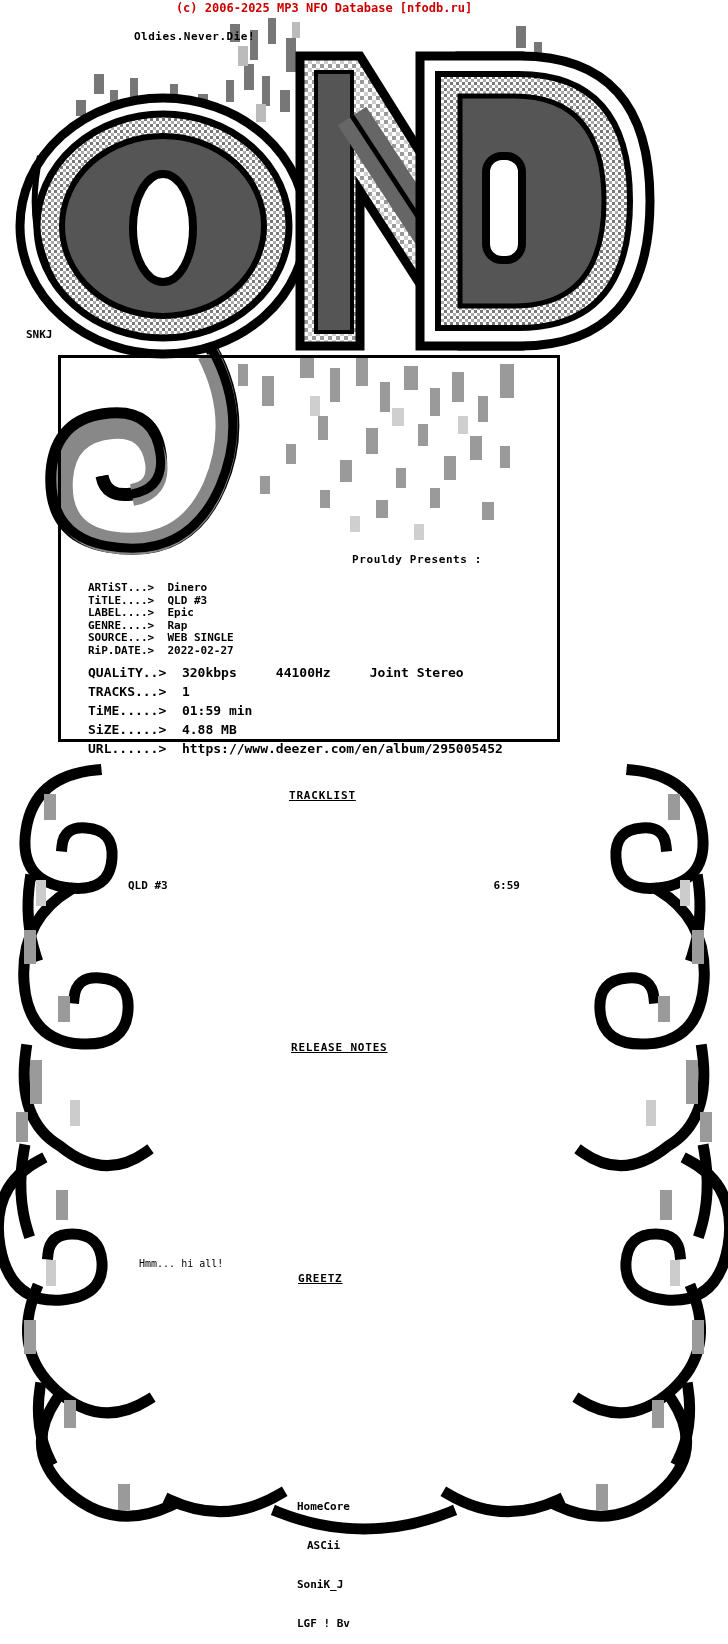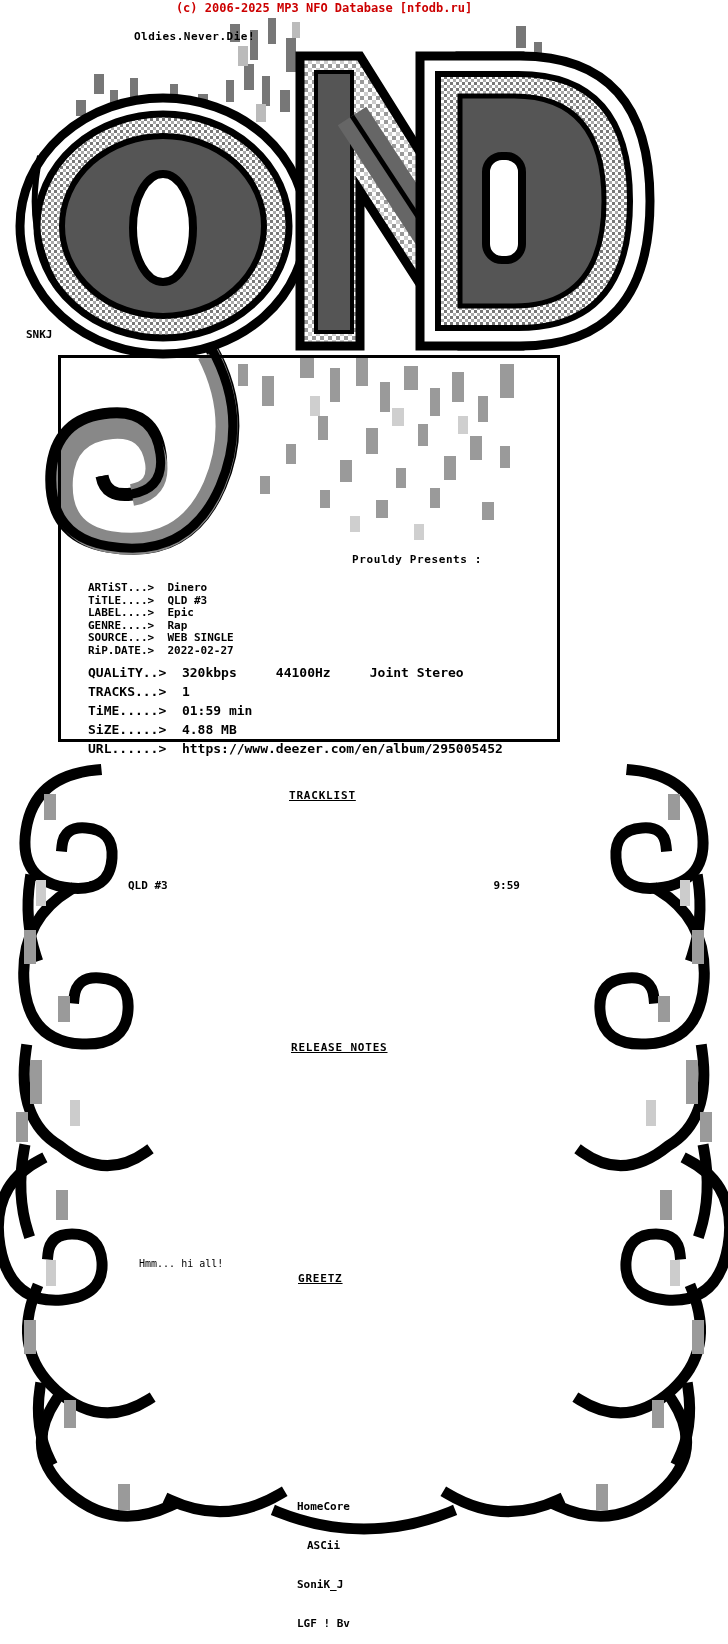--- a/index.html
+++ b/index.html
@@ -350,21 +350,21 @@
       <rect x="670" y="500" width="10" height="26"></rect>
     </g>
   </svg>
 </div>
 
 <div id="tracklist-title" class="section-title">TRACKLIST</div>
 
 <div class="track-row">
   <span>1.</span>
   <span style="position:absolute;left:40px;">QLD #3</span>
-  <span>9:59</span>
+  <span>6:59</span>
 </div>
 
 <div id="notes-title" class="section-title">RELEASE NOTES</div>
 
 <div id="greetz-title" class="section-title">GREETZ</div>
 
 <div class="notes-text">Hmm... hi all!</div>
 
 <div class="signature">
   <div>HomeCore</div>

